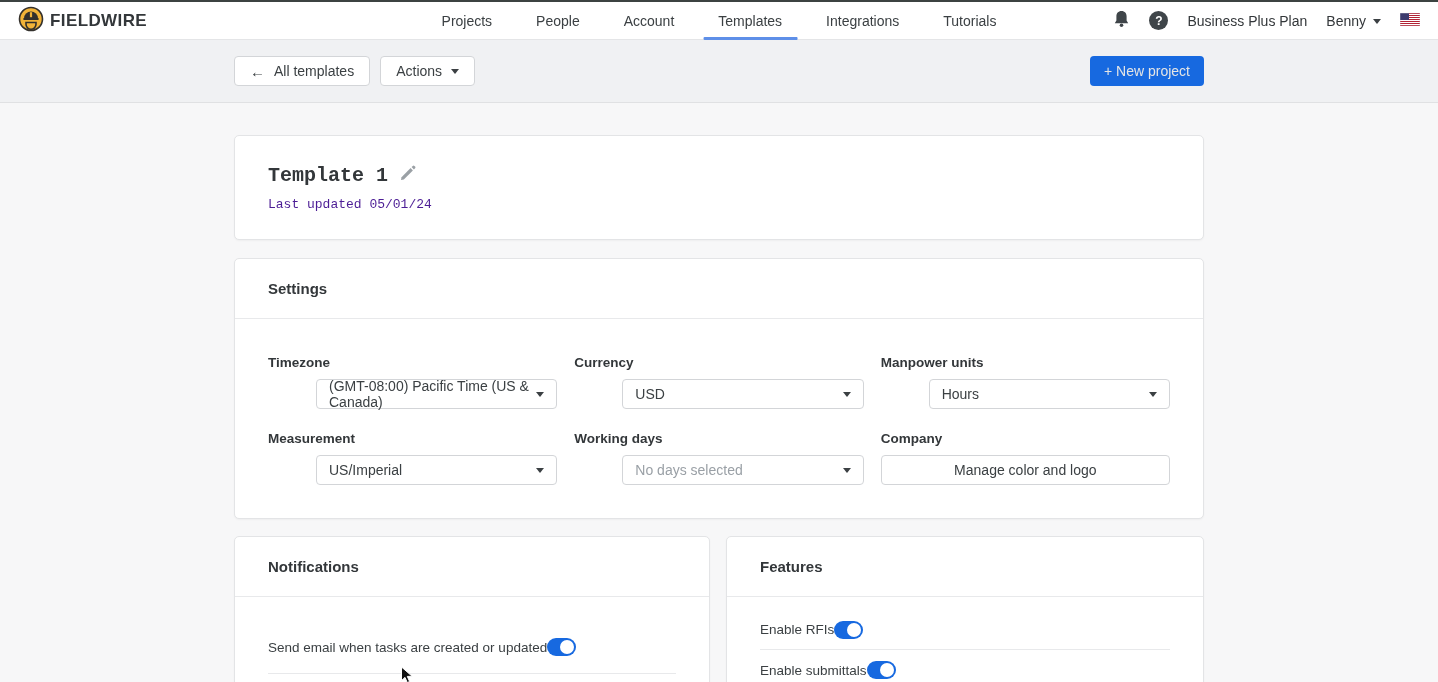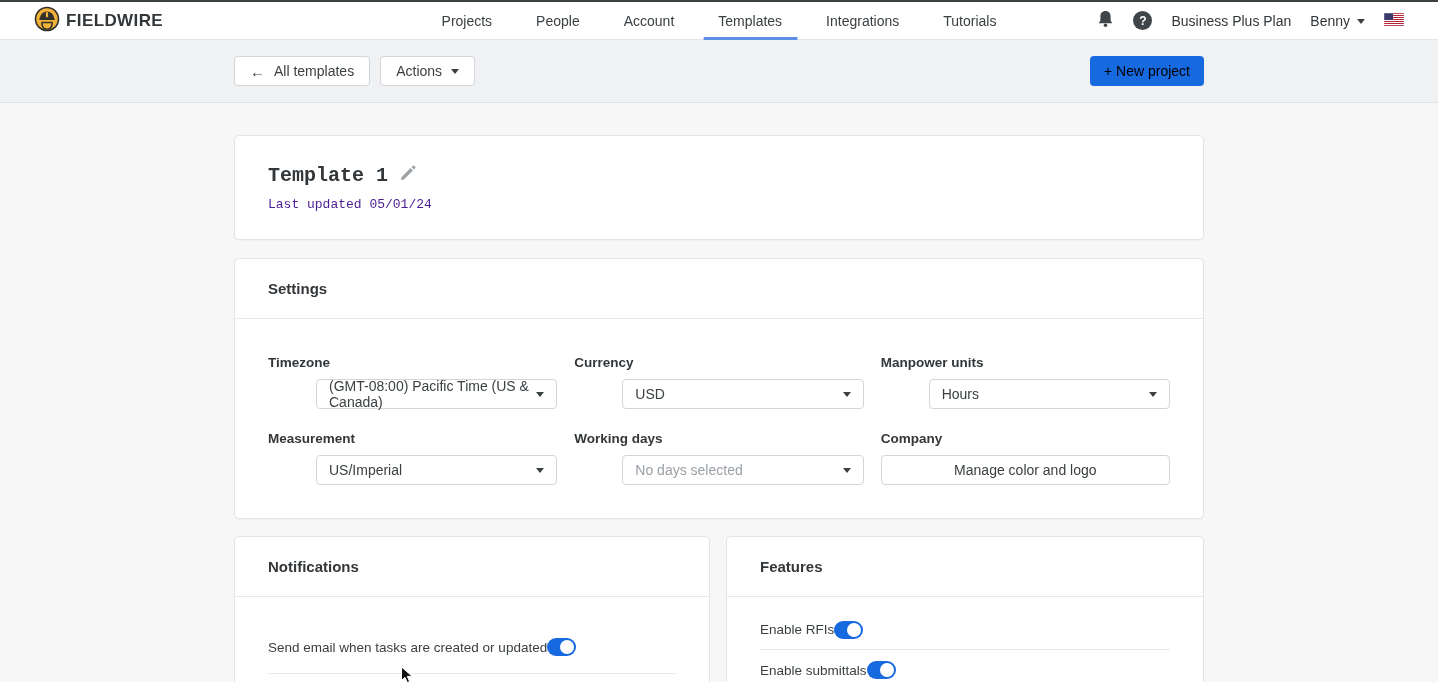--- a/index.html
+++ b/index.html
@@ -8,21 +8,21 @@
     font-family: "Liberation Sans", sans-serif;
     background: #f7f7f8;
     color: #383c3f;
     position: relative;
   }
   .top-strip { height: 2px; background: #3c4341; }
 
   
   .navbar {
     height: 38px; background: #fff; border-bottom: 1px solid #e4e5e7;
-    display: flex; align-items: center; padding: 0 34px; position: relative;
+    display: flex; align-items: center; padding: 0 18px; position: relative;
   }
   .brand { display: flex; align-items: center; gap: 6px; }
   .brand-text { font-weight: bold; font-size: 17px; letter-spacing: .4px; color: #33373a; }
   .nav-tabs {
     position: absolute; left: 50%; transform: translateX(-50%);
     display: flex; gap: 44px; height: 100%; align-items: stretch;
   }
   .nav-tab {
     display: flex; align-items: center; font-size: 14px; color: #3b4043;
     position: relative; cursor: pointer;
@@ -50,21 +50,21 @@
   }
   .toolbar-inner { width: 970px; margin: 0 auto; display: flex; align-items: center; gap: 10px; }
   .btn-outline {
     background: #fff; border: 1px solid #d3d5d8; border-radius: 4px;
     height: 30px; padding: 0 15px; font-size: 14px; color: #3b4043;
     display: inline-flex; align-items: center; gap: 9px; cursor: pointer;
     font-family: inherit;
   }
   .btn-primary {
     background: #1769e0; border: none; border-radius: 4px; height: 30px;
-    padding: 0 14px; font-size: 14px; color: #000000; cursor: pointer;
+    padding: 0 14px; font-size: 14px; color: #e5e5e5; cursor: pointer;
     margin-left: auto; font-family: inherit;
   }
   .back-arrow { font-size: 15px; line-height: 1; }
 
   
   .main { width: 970px; margin: 32px auto 0; }
   .card {
     background: #fff; border: 1px solid #e3e4e6; border-radius: 5px;
     box-shadow: 0 1px 2px rgba(0,0,0,.04);
   }

